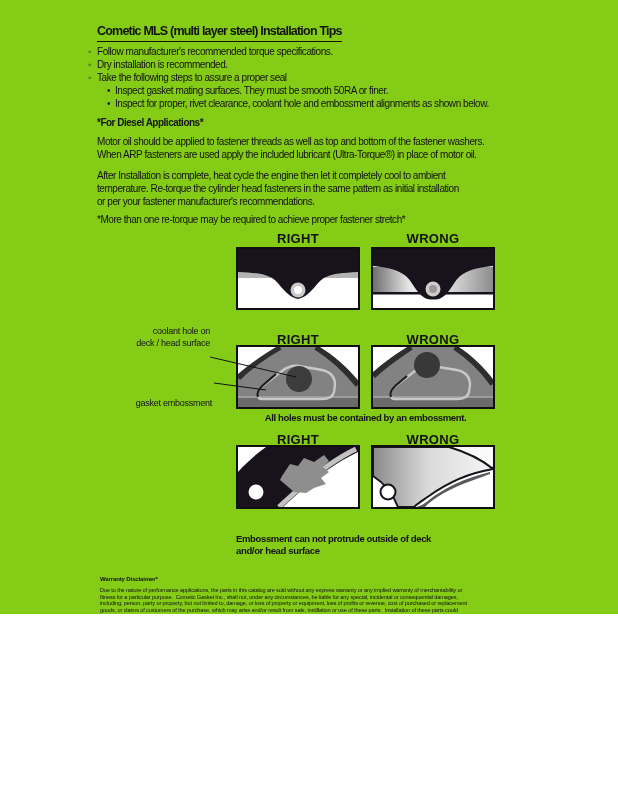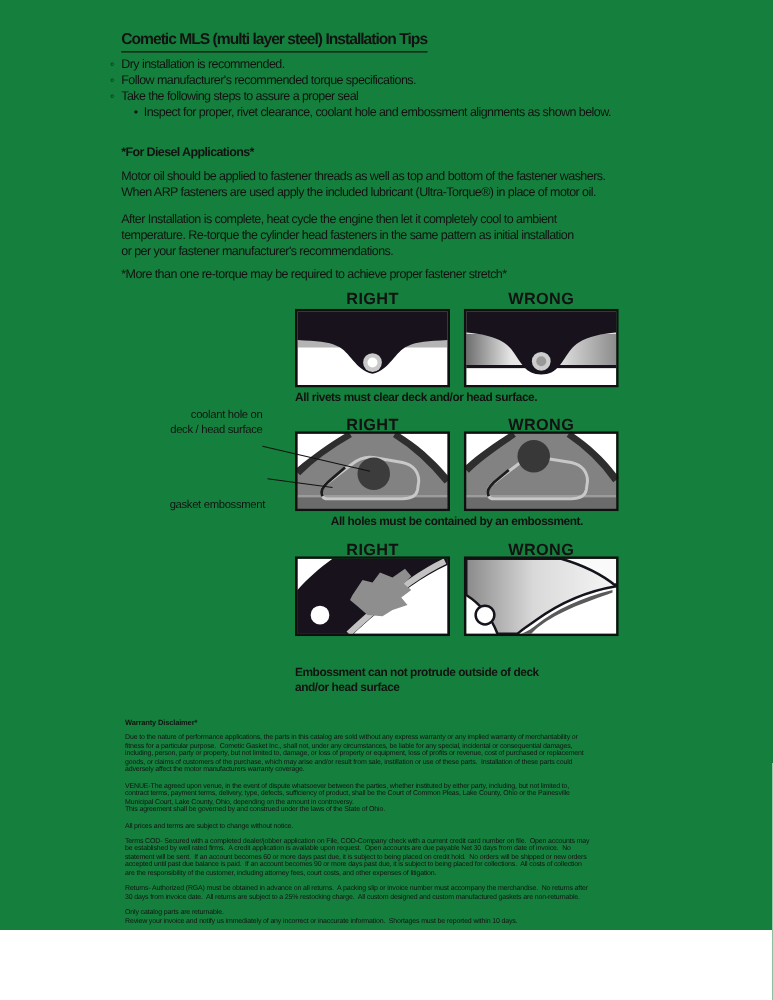--- a/index.html
+++ b/index.html
@@ -1,17 +1,17 @@
 <!DOCTYPE html>
 <html><head>
 <meta charset="utf-8">
 <style>
   html,body{margin:0;padding:0;background:#ffffff;}
   .page{
-    position:relative;width:618px;height:744px;background:#15803d;
+    position:relative;width:618px;height:614px;background:#84cc16;
     font-family:"Liberation Sans", sans-serif;color:#121212;overflow:hidden;
   }
   .abs{position:absolute;}
   .pre{white-space:pre;}
   .preline{white-space:pre-line;}
 
   
   .title{
     left:97px;top:24px;font-size:12.5px;font-weight:bold;letter-spacing:-0.8px;
     border-bottom:1.5px solid #121212;padding-bottom:3px;
@@ -42,23 +42,24 @@
   .footer-code{left:388px;top:761px;font-size:13.5px;letter-spacing:-0.2px;color:#1c1c1c;}
 </style>
 </head>
 <body>
 
 <div class="page">
 
   <div class="abs title">Cometic MLS (multi layer steel) Installation Tips</div>
 
   <div class="abs bullets body-text">
+    <div class="b-row">Follow manufacturer's recommended torque specifications.</div>
     <div class="b-row">Dry installation is recommended.</div>
-    <div class="b-row">Follow manufacturer's recommended torque specifications.</div>
     <div class="b-row">Take the following steps to assure a proper seal</div>
+    <div class="sb-row">Inspect gasket mating surfaces.  They must be smooth 50RA or finer.</div>
     <div class="sb-row">Inspect for proper, rivet clearance, coolant hole and embossment alignments as shown below.</div>
   </div>
 
   <div class="abs diesel-head">*For Diesel Applications*</div>
   <div class="abs para2 body-text preline">After Installation is complete, heat cycle the engine then let it completely cool to ambient
 temperature. Re-torque the cylinder head fasteners in the same pattern as initial installation
 or per your fastener manufacturer's recommendations.</div>
   <div class="abs para1 body-text preline">Motor oil should be applied to fastener threads as well as top and bottom of the fastener washers.
 When ARP fasteners are used apply the included lubricant (Ultra-Torque®) in place of motor oil.</div>
   <div class="abs note body-text">*More than one re-torque may be required to achieve proper fastener stretch*</div>
@@ -90,21 +91,20 @@
       <rect x="2" y="2" width="120" height="59" fill="#ffffff"></rect>
       <rect x="2" y="20" width="120" height="26" fill="url(#g1)"></rect>
       <rect x="2" y="45" width="120" height="2.5" fill="#18121c"></rect>
       <path d="M2,2 H122 V19 C110,20 100,22 92,27 C82,33 80,46 70,51 C66,53 58,53 54,51 C44,46 42,33 32,27 C24,22 14,20 2,19 Z" fill="#18121c"></path>
       <circle cx="62" cy="42" r="7.5" fill="#cdcdcd"></circle>
       <circle cx="62" cy="42" r="4" fill="#999999"></circle>
       <rect x="1" y="1" width="122" height="61" fill="none" stroke="#101010" stroke-width="2"></rect>
     </svg>
   </div>
 
-  <div class="abs caption" style="left:236px;top:313px;width:280px;">All rivets must clear deck and/or head surface.</div>
 
   <div class="abs rw-label" style="left:236px;top:332px;">RIGHT</div>
   <div class="abs rw-label" style="left:371px;top:332px;">WRONG</div>
 
   <div class="abs side-label preline" style="left:60px;top:326px;width:150px;text-align:right;">coolant hole on
 deck / head surface</div>
   <div class="abs side-label" style="left:62px;top:398px;width:150px;">gasket embossment</div>
 
   <div class="abs dbox" style="left:236px;top:345px;">
     <svg width="124" height="64" viewBox="0 0 124 64">

